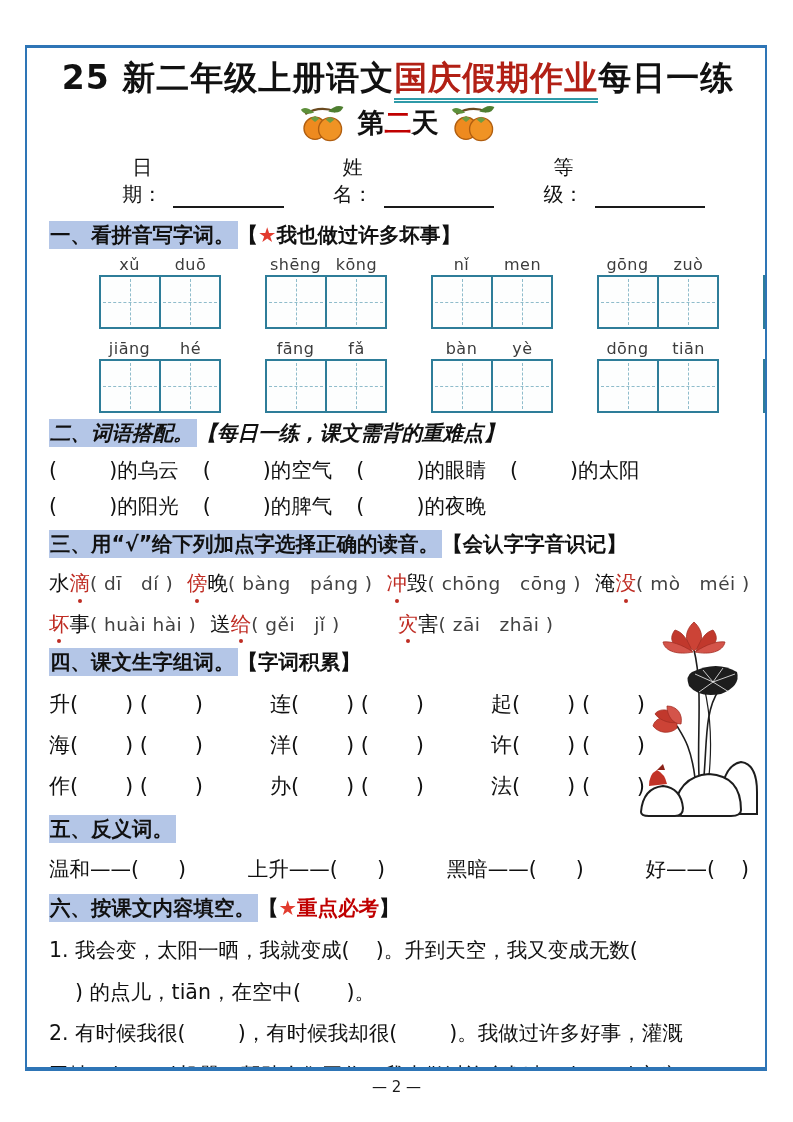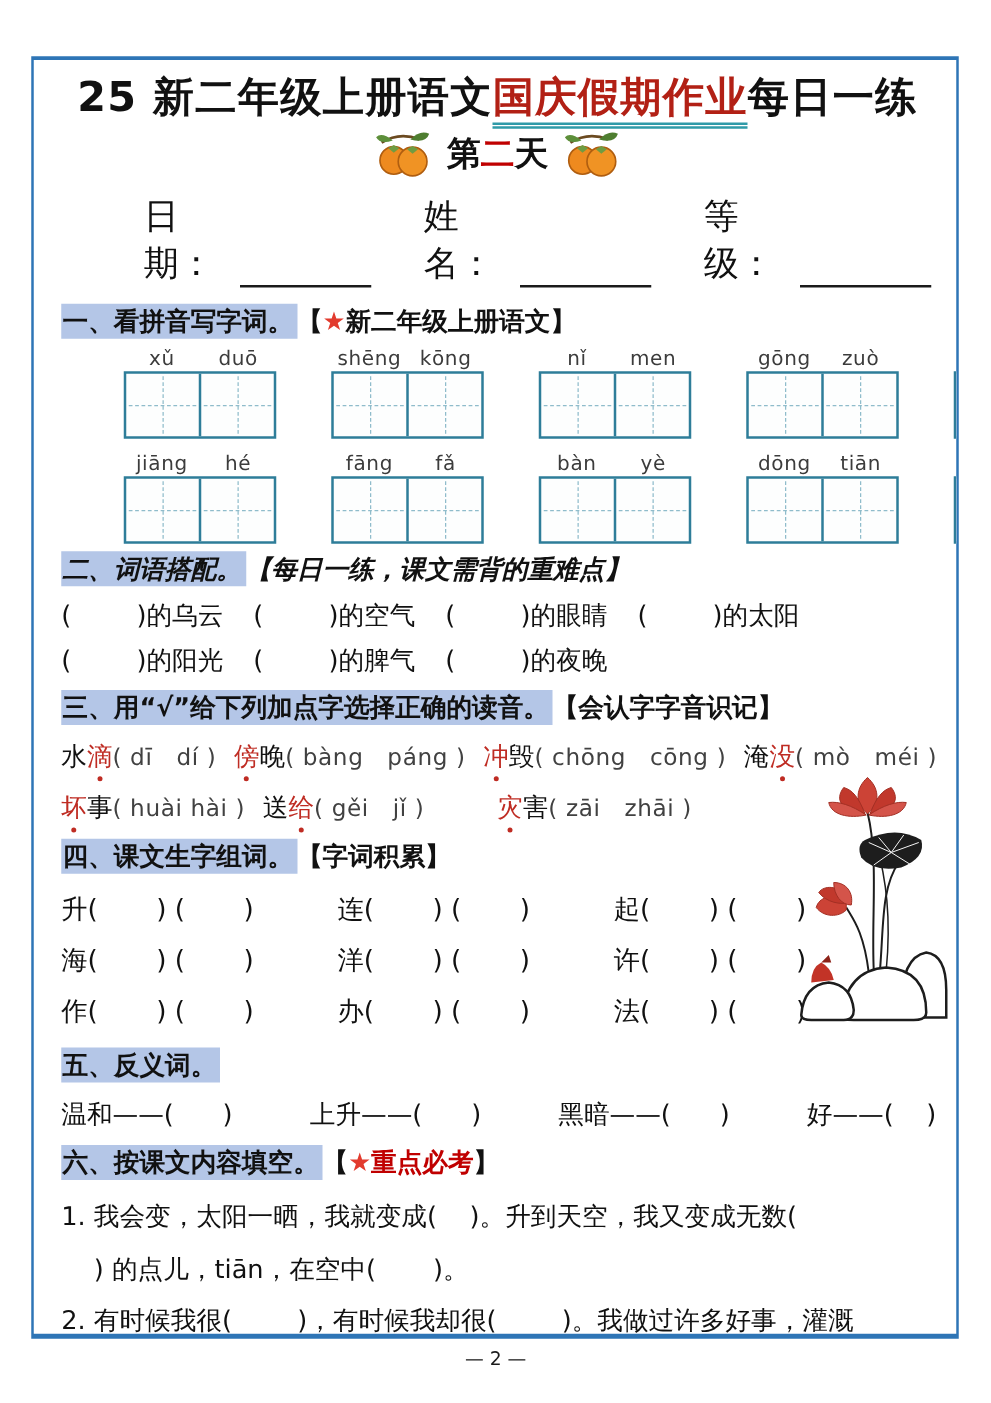--- a/index.html
+++ b/index.html
@@ -10,21 +10,21 @@
          padding:6px 18px 0 22px;overflow:hidden;}
   
   .title{margin-top:4px;text-align:center;font-size:33px;font-weight:700;letter-spacing:1px;line-height:1.2;}
   .title-red{color:#b22015;border-bottom:5px double #2f9aa8;padding-bottom:1px;}
   
   .dayrow{display:flex;justify-content:center;align-items:center;gap:12px;margin-top:2px;height:46px;
           font-size:27px;font-weight:700;}
   .day-num{color:#c00000;}
   .fruit{width:46px;height:40px;display:inline-block;}
   
-  .inforow{display:flex;margin:8px 0 14px 66px;font-size:28px;align-items:flex-end;}
+  .inforow{display:flex;margin:8px 0 14px 66px;font-size:20px;align-items:flex-end;text-align:center;}
   .infogroup{display:flex;align-items:flex-end;margin-right:42px;}
   .wline{display:inline-block;width:122px;height:22px;border-bottom:2px solid #1a1a1a;margin-left:4px;}
   
   .sechead{margin-top:12px;font-size:20.5px;font-weight:700;line-height:1.35;}
   .hl{background:#b4c6e7;padding:2px 3px 2px 1px;}
   .star{color:#e23b2e;}
   .tag-red{color:#c00000;}
   
   .gridrow{display:flex;justify-content:space-between;margin:6px 4px 0 6px;}
   .pgroup{width:122px;padding-left:44px;}
@@ -103,21 +103,21 @@
           <span>姓名：</span>
           <span class="wline"></span>
         </span>
       <span class="infogroup">
           <span>等级：</span>
           <span class="wline"></span>
         </span>
     </div>
 
     <div class="sechead">
-      <span class="hl">一、看拼音写字词。</span><span>【</span><span class="star">★</span><span>新二年级上册语文</span><span>】</span>
+      <span class="hl">一、看拼音写字词。</span><span>【</span><span class="star">★</span><span>我也做过许多坏事</span><span>】</span>
     </div>
 
     <div class="gridrow">
       <div class="pgroup">
         <div class="pys">
             <span class="py">xǔ</span>
             <span class="py">duō</span>
           </div>
         <div class="wgrid">
             <div class="cellx"></div>

